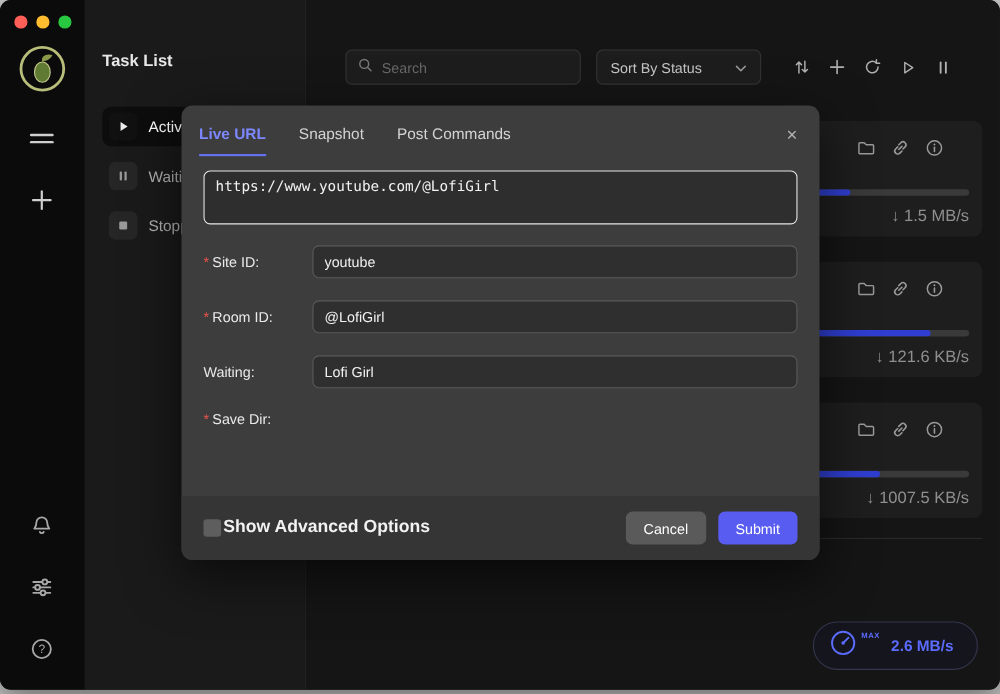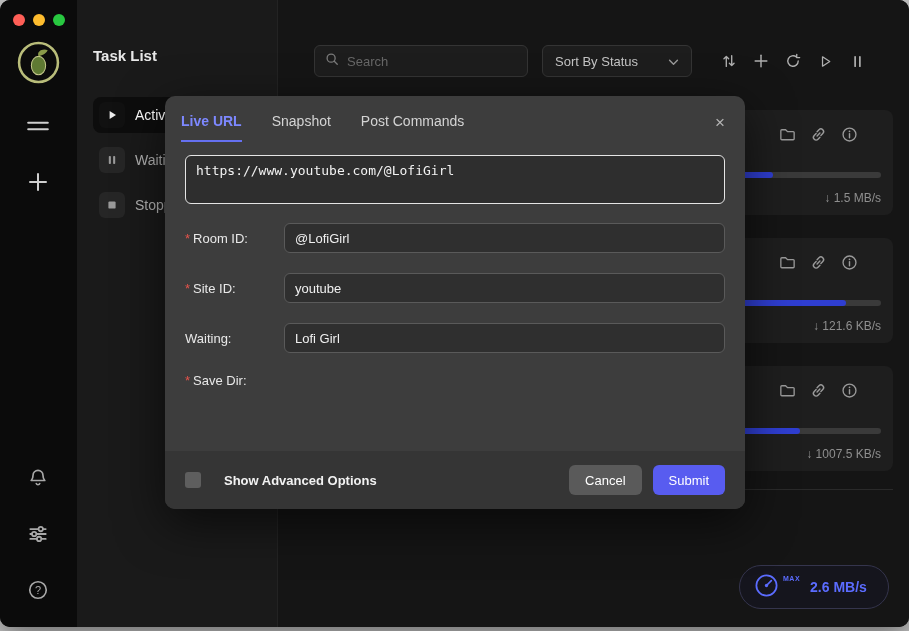--- a/index.html
+++ b/index.html
@@ -36,21 +36,21 @@
   .tool-icons { margin-left:auto; display:flex; gap:8px; }
   .tool-btn { width:24px; height:24px; background:none; border:none; cursor:pointer; display:flex; align-items:center; justify-content:center; }
 
   
   .cards { position:absolute; top:110px; left:322px; right:16px; }
   .card { position:relative; height:105px; background:#1e1e1e; border-radius:8px; margin-bottom:23px; }
   .card-icons { position:absolute; top:13px; left:176px; display:flex; gap:9px; }
   .card-btn { width:22px; height:22px; background:none; border:none; cursor:pointer; display:flex; align-items:center; justify-content:center; }
   .track { position:absolute; left:12px; right:12px; top:62px; height:6px; border-radius:3px; background:#3a3a3a; overflow:hidden; }
   .fill { height:100%; border-radius:3px; background:#2f3ed1; }
-  .speed { position:absolute; right:12px; bottom:10px; font-size:12px; color:#8f8f8f; }
+  .speed { position:absolute; right:12px; bottom:10px; font-size:15px; color:#8f8f8f; }
   .cards-divider { position:absolute; top:379px; left:0; right:0; height:1px; background:#2a2a2a; }
 
   
   .meter { position:absolute; right:20px; bottom:18px; width:150px; height:44px; background:#15151d; border:1px solid #35354d; border-radius:22px; display:flex; align-items:center; padding:0 13px; cursor:pointer; }
   .meter .max { font-size:7px; font-weight:700; color:#5b6cff; align-self:flex-start; margin:9px 0 0 3px; letter-spacing:.5px; }
   .meter .val { font-size:14px; font-weight:700; color:#5b6cff; margin-left:10px; }
 
   
   .modal { position:absolute; left:165px; top:96px; width:580px; height:413px; background:#3d3d3d; border-radius:10px; box-shadow:0 14px 48px rgba(0,0,0,.6); display:flex; flex-direction:column; }
   .modal-header { display:flex; align-items:flex-start; padding:17px 16px 0; }
@@ -60,21 +60,21 @@
   .url-box { margin:13px 20px 0; height:49px; background:#2e2e2e; border:1px solid #e5e5e5; border-radius:6px; padding:7px 10px; font-family:"DejaVu Sans Mono",monospace; font-size:13px; color:#f2f2f2; resize:none; outline:none; width:540px; overflow:hidden; }
   .form { padding:19px 20px 0; }
   .frow { display:flex; align-items:center; margin-bottom:20px; }
   .flabel { width:99px; font-size:13px; color:#e9e9e9; flex:0 0 auto; }
   .req { color:#e5534b; margin-right:3px; }
   .fctrl { flex:1; display:flex; height:30px; background:#2f2f2f; border:1px solid #5a5a5a; border-radius:6px; overflow:hidden; }
   .fctrl input { flex:1; min-width:0; background:none; border:none; outline:none; color:#f0f0f0; font-size:13px; padding:0 10px; font-family:inherit; }
   .folder-btn { width:38px; border:none; border-left:1px solid #5a5a5a; background:none; display:flex; align-items:center; justify-content:center; cursor:pointer; }
   .modal-footer { margin-top:auto; height:58px; background:#353535; border-radius:0 0 10px 10px; display:flex; align-items:center; padding:0 20px; }
   .checkbox { width:16px; height:16px; background:#5e5e5e; border-radius:3px; cursor:pointer; flex:0 0 auto; }
-  .adv-label { font-size:13px; font-weight:700; color:#f2f2f2; margin-left:23px; }
+  .adv-label { font-size:16px; font-weight:700; color:#f2f2f2; margin-left:2px; }
   .btn { height:30px; padding:0 16px; border-radius:6px; border:none; font-size:13px; color:#ffffff; cursor:pointer; font-family:inherit; }
   .btn-cancel { margin-left:auto; background:#5a5a5a; }
   .btn-submit { margin-left:11px; background:#585cf0; }
 </style>
 </head>
 <body>
 
 <div class="window">
 
   <aside class="rail">
@@ -321,29 +321,29 @@
       <div class="tab active">Live URL</div>
       <div class="tab">Snapshot</div>
       <div class="tab">Post Commands</div>
       <button class="close-btn">×</button>
     </div>
 
     <textarea class="url-box" rows="2" spellcheck="false" style="">https://www.youtube.com/@LofiGirl</textarea>
 
     <div class="form">
       <div class="frow">
+        <span class="flabel"><span class="req">*</span><span>Site ID:</span></span>
+        <span class="fctrl">
+            <input value="youtube" style="">
+          </span>
+      </div>
+      <div class="frow">
         <span class="flabel"><span class="req">*</span><span>Room ID:</span></span>
         <span class="fctrl">
             <input value="@LofiGirl" style="">
-          </span>
-      </div>
-      <div class="frow">
-        <span class="flabel"><span class="req">*</span><span>Site ID:</span></span>
-        <span class="fctrl">
-            <input value="youtube" style="">
           </span>
       </div>
       <div class="frow">
         <span class="flabel"><span>Waiting:</span></span>
         <span class="fctrl">
             <input value="Lofi Girl" style="">
           </span>
       </div>
       <div class="frow">
         <span class="flabel"><span class="req">*</span><span>Save Dir:</span></span>

